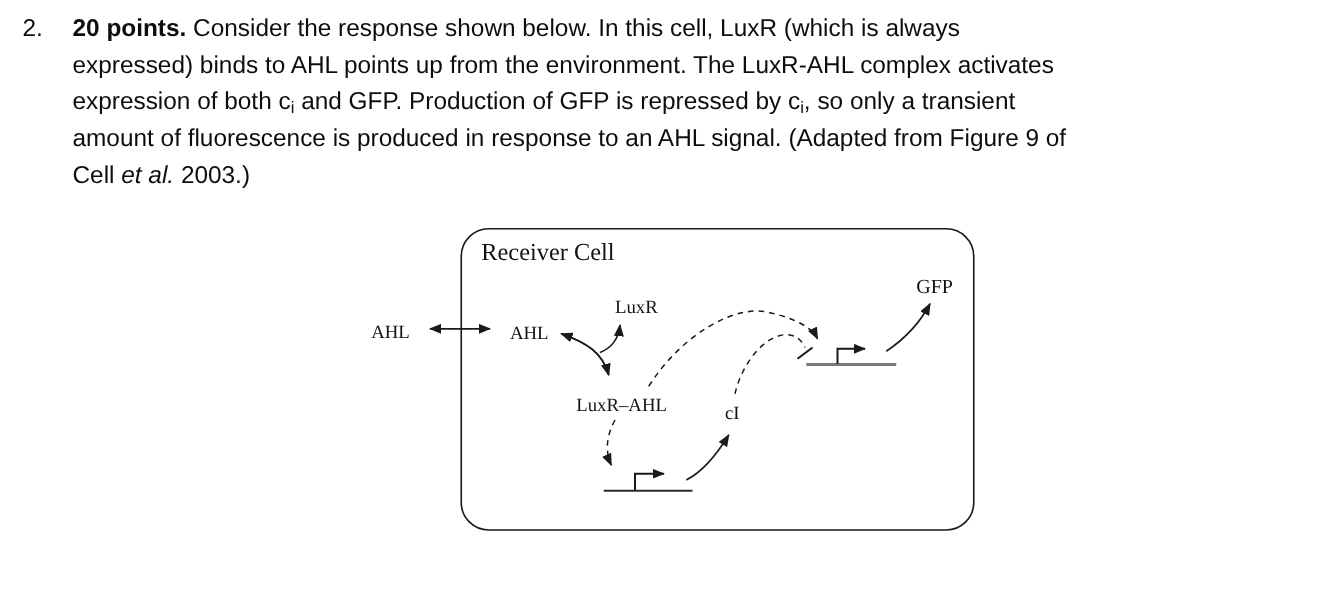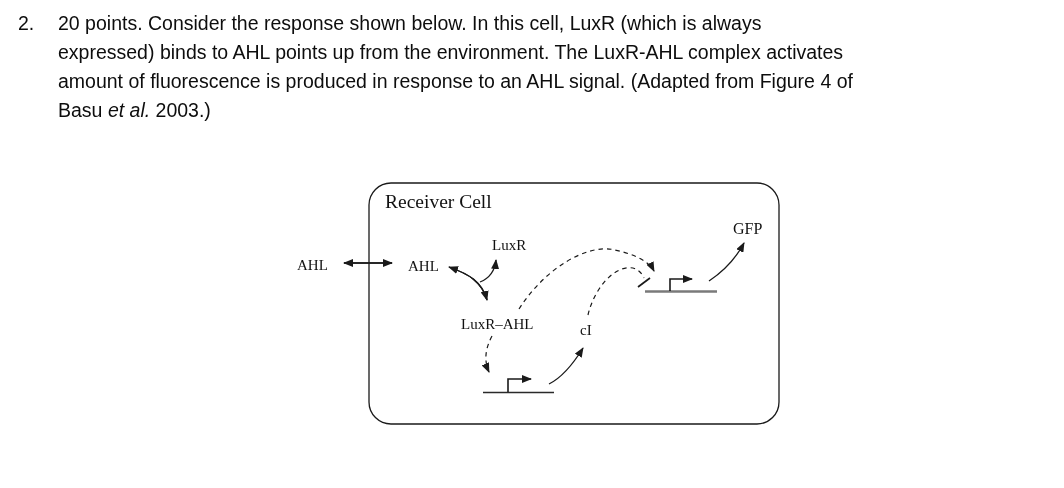--- a/index.html
+++ b/index.html
@@ -15,21 +15,21 @@
   .question {
     position: absolute;
     left: 18px; top: 9px;
     display: flex;
     color: #0d0d0d;
     font-size: 19.5px;
     line-height: 29px;
   }
   .q-number { width: 40px; flex: 0 0 40px; }
   .q-body div { white-space: nowrap; }
-  .q-body b { font-weight: normal; margin-top: 18px; }
+  .q-body b { font-weight: bold; margin-top: 18px; }
   .q-body i { font-style: italic; text-align: right; }
   .q-body sub {
     font-size: 0.68em;
     vertical-align: baseline;
     position: relative;
     top: 0.22em;
   }
 
   svg.diagram { position: absolute; left: 0; top: 0; }
   .ink { stroke: #1a1a1a; fill: none; stroke-width: 1.3; }
@@ -48,22 +48,23 @@
 </head>
 <body>
 
 <div class="page">
 
   <div class="question">
     <div class="q-number">2.</div>
     <div class="q-body">
         <div><b>20 points.</b><span> Consider the response shown below. In this cell, LuxR (which is always</span></div>
         <div><span>expressed) binds to AHL points up from the environment. The LuxR-AHL complex activates</span></div>
-        <div><span>amount of fluorescence is produced in response to an AHL signal. (Adapted from Figure 4 of</span></div>
-        <div><span>Basu </span><i>et al.</i><span> 2003.)</span></div>
+        <div><span>expression of both c</span><sub>i</sub><span> and GFP. Production of GFP is repressed by c</span><sub>i</sub><span>, so only a transient</span></div>
+        <div><span>amount of fluorescence is produced in response to an AHL signal. (Adapted from Figure 9 of</span></div>
+        <div><span>Cell </span><i>et al.</i><span> 2003.)</span></div>
       </div>
   </div>
 
   <svg class="diagram" width="1064" height="488" viewBox="0 0 1064 488">
     <defs>
       <marker id="arr" viewBox="0 0 10 8" refX="9" refY="4" markerWidth="10" markerHeight="8" orient="auto" markerUnits="userSpaceOnUse">
         <path d="M0,0 L10,4 L0,8 z" fill="#1a1a1a"></path>
       </marker>
     </defs>
 

